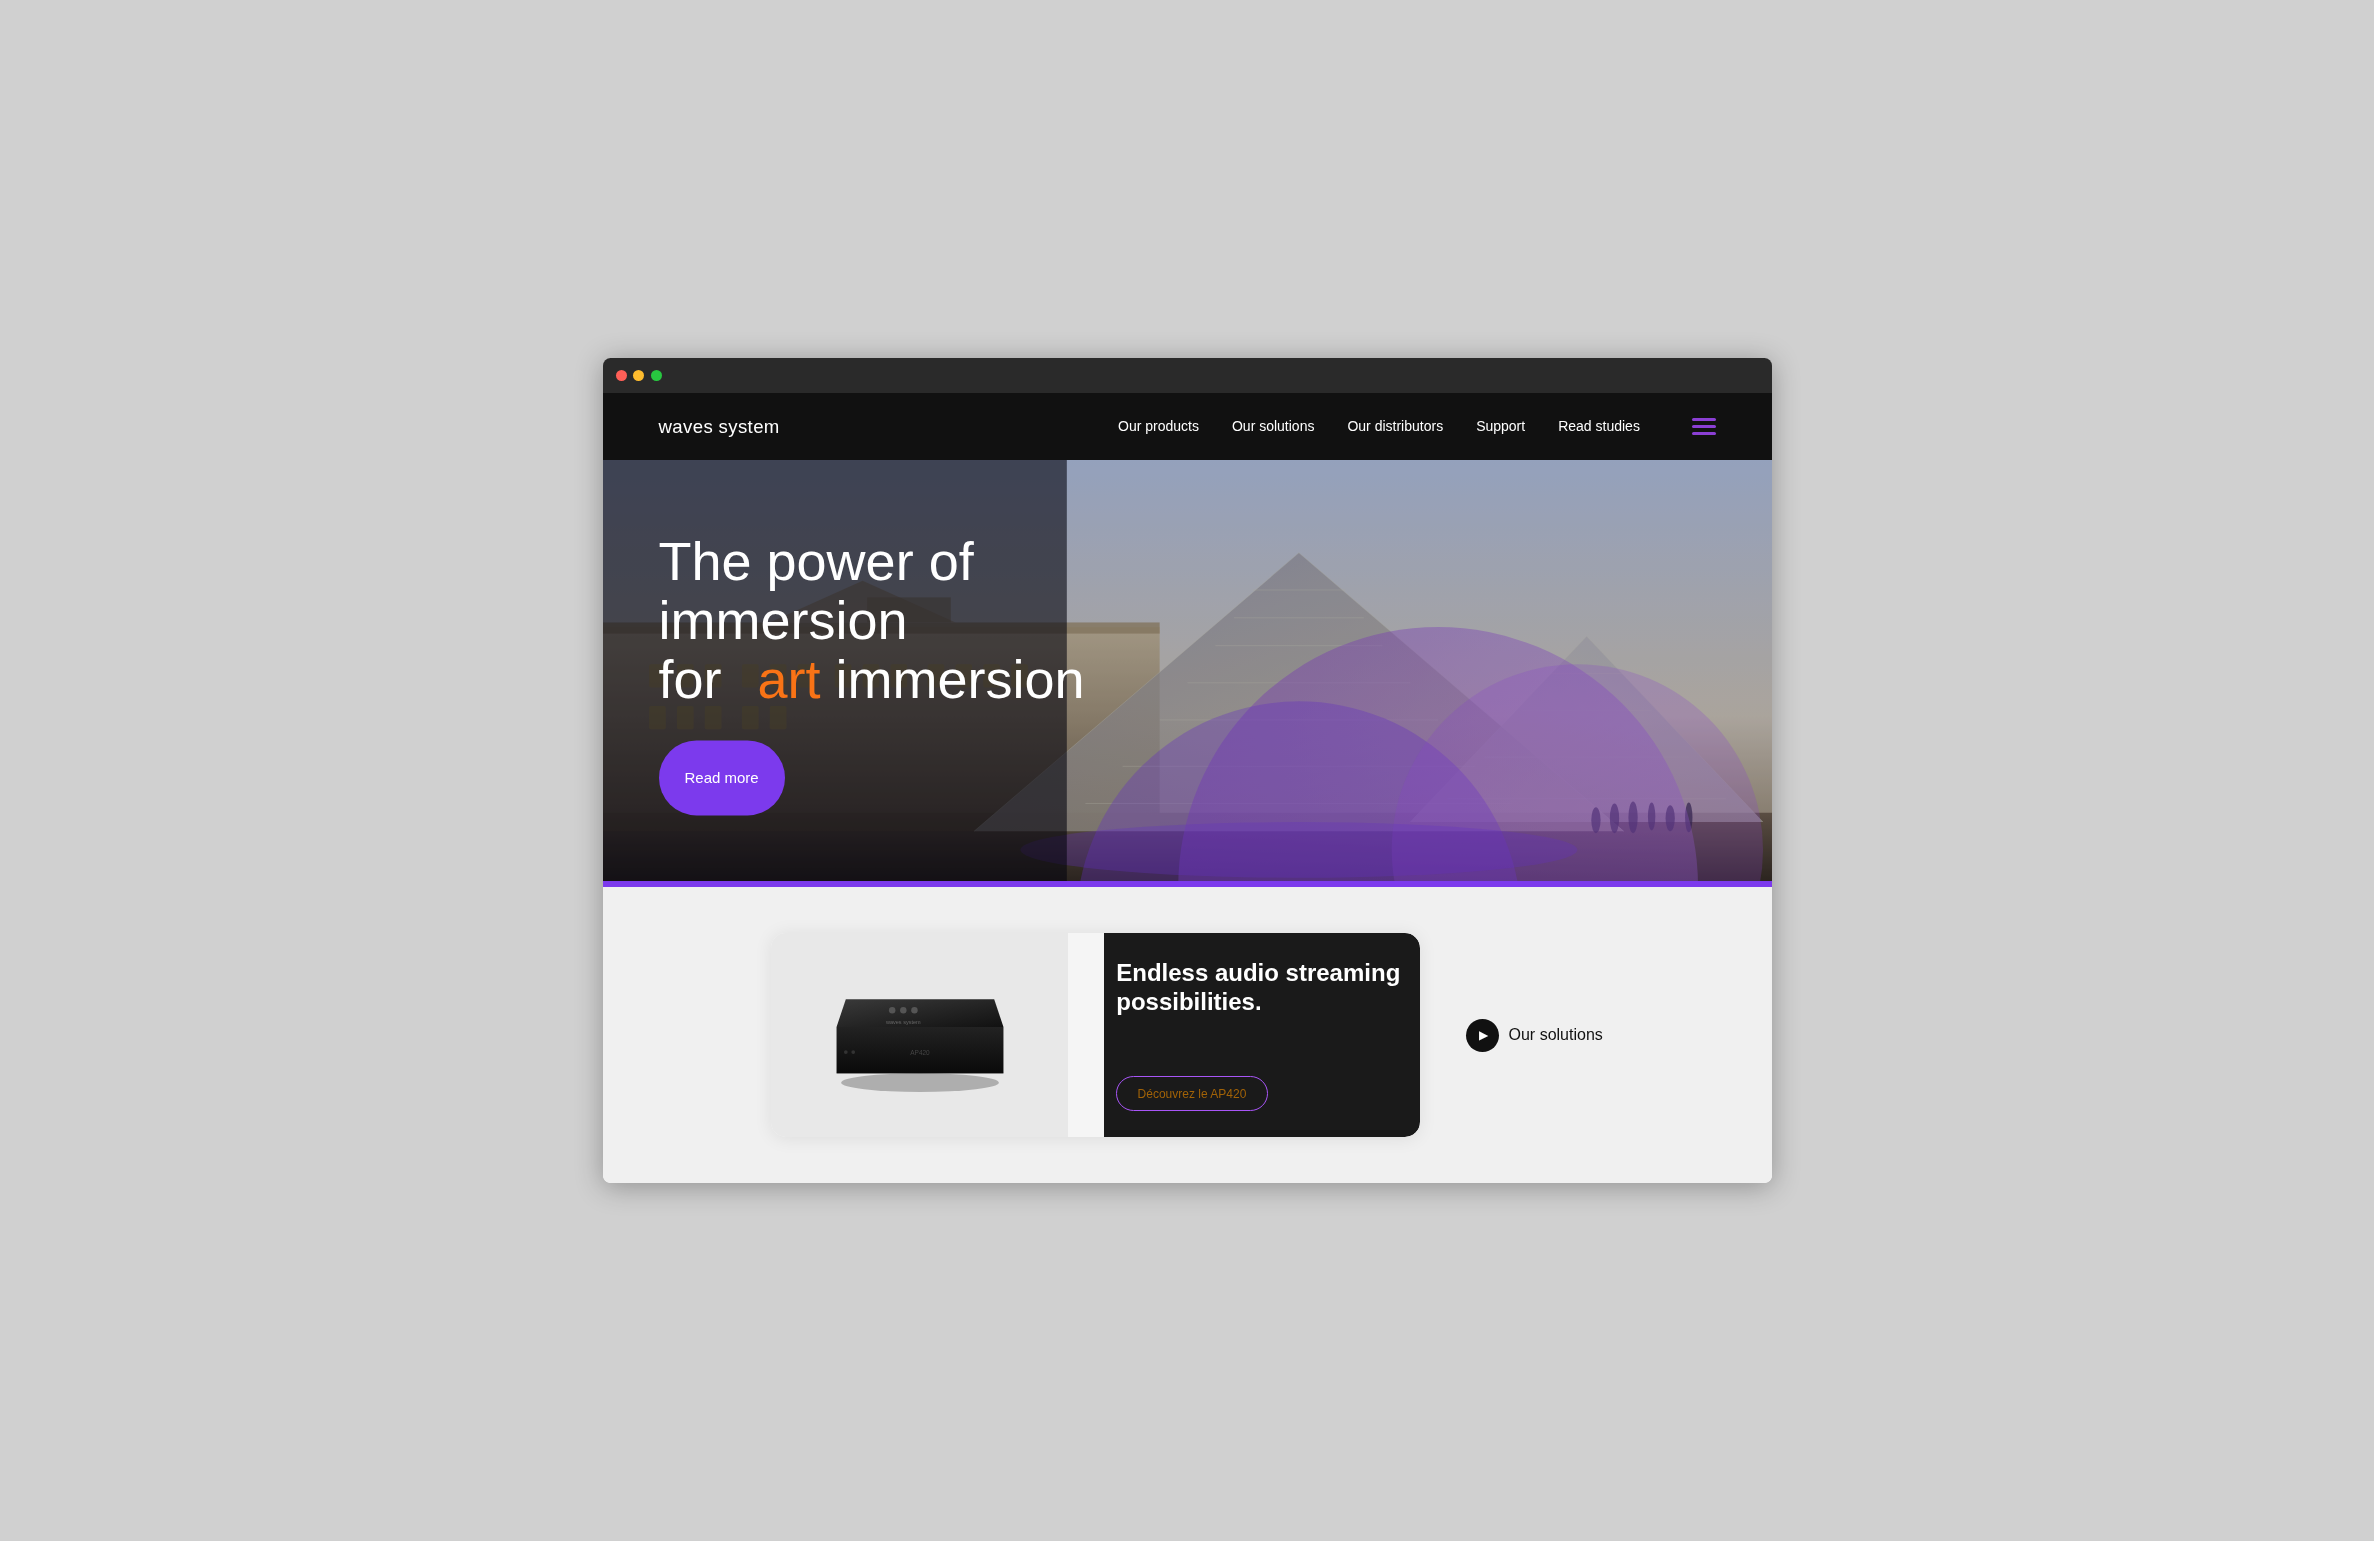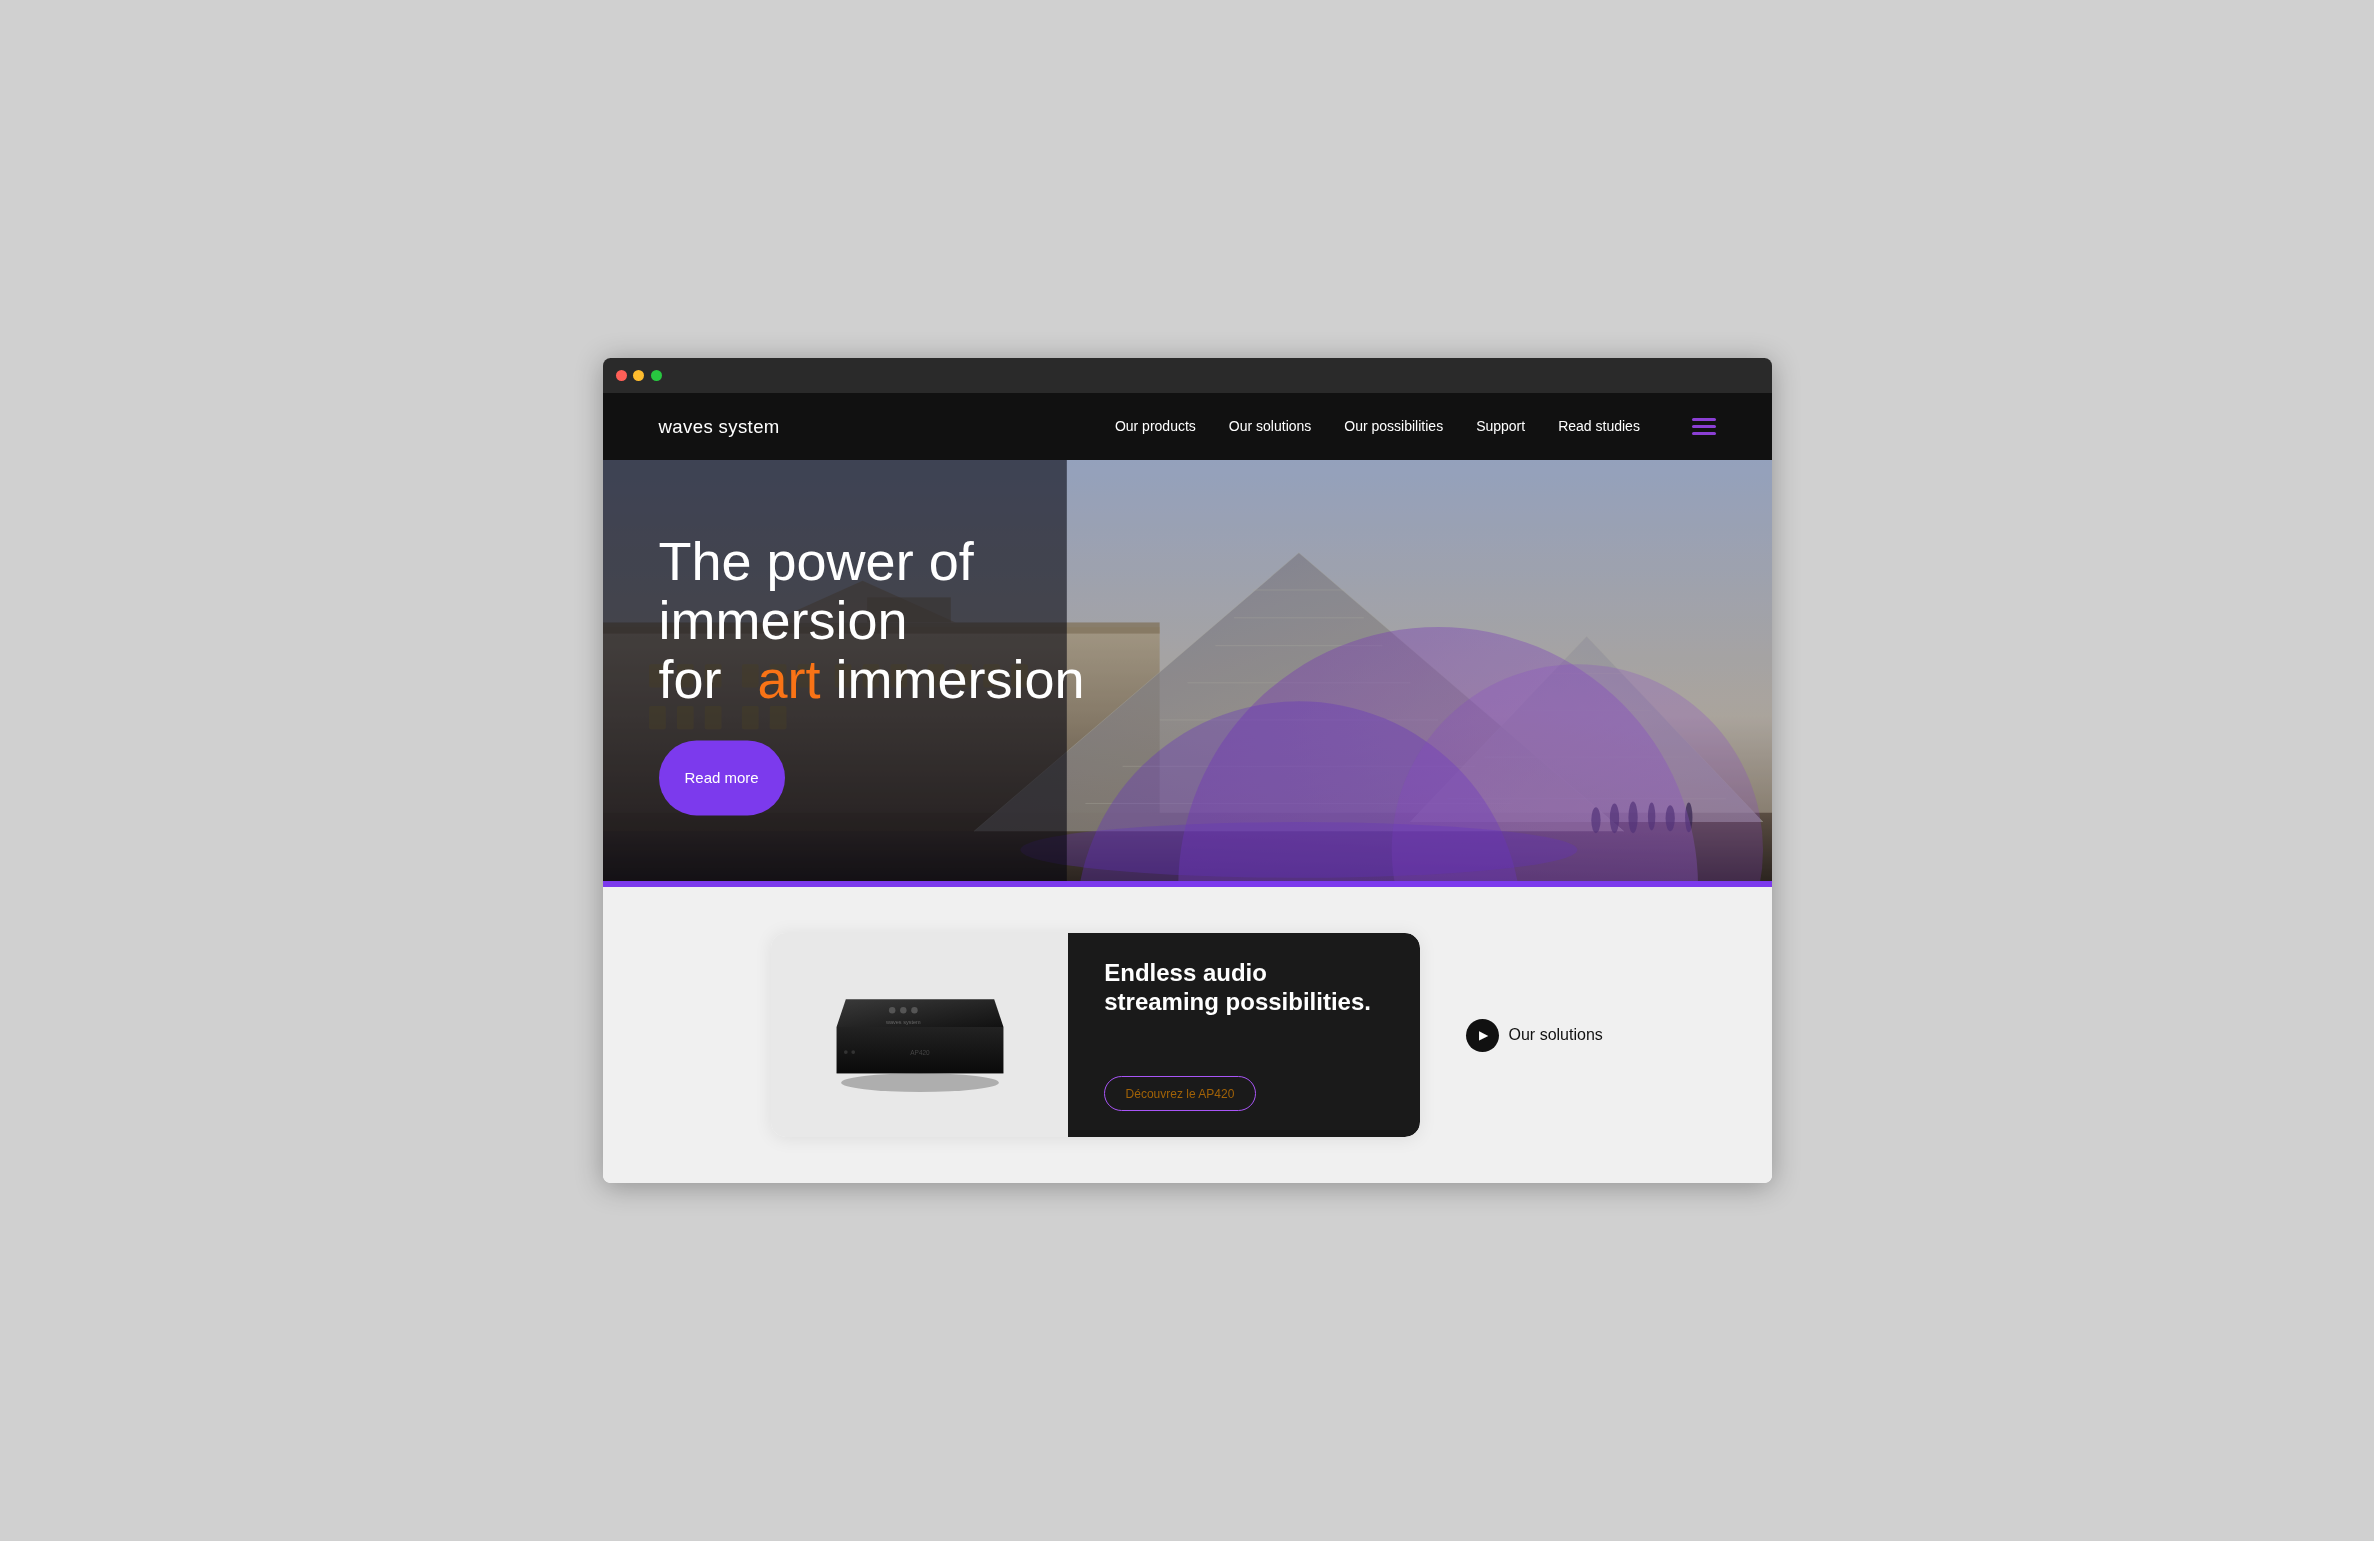--- a/index.html
+++ b/index.html
@@ -186,26 +186,27 @@
       display: flex;
       align-items: center;
       justify-content: center;
       padding: 18.6px;
       flex-shrink: 0;
     }
 
     .product-info {
       background: #1a1a1a;
       color: #fff;
-      padding: 26px 36px;
+      padding: 26px 12px;
       display: flex;
       flex-direction: column;
       justify-content: space-between;
       flex: 1;
       border-radius: 0 15px 15px 0;
+      margin-left: 36px;
     }
 
     .product-info-title {
       font-size: 24px;
       font-weight: 700;
       line-height: 1.2;
     }
 
     .product-btn {
       background: transparent;
@@ -260,21 +261,21 @@
     <div class="browser-dot dot-red"></div>
     <div class="browser-dot dot-yellow"></div>
     <div class="browser-dot dot-green"></div>
   </div>
 
   <nav class="nav">
     <div class="nav-logo">waves system</div>
     <div class="nav-links">
       <a class="nav-link">Our products</a>
       <a class="nav-link">Our solutions</a>
-      <a class="nav-link">Our possibilities</a>
+      <a class="nav-link">Our distributors</a>
       <a class="nav-link">Support</a>
       <a class="nav-link">Read studies</a>
       <div class="nav-hamburger">
         <div class="hamburger-line"></div>
         <div class="hamburger-line"></div>
         <div class="hamburger-line"></div>
       </div>
     </div>
   </nav>
 

